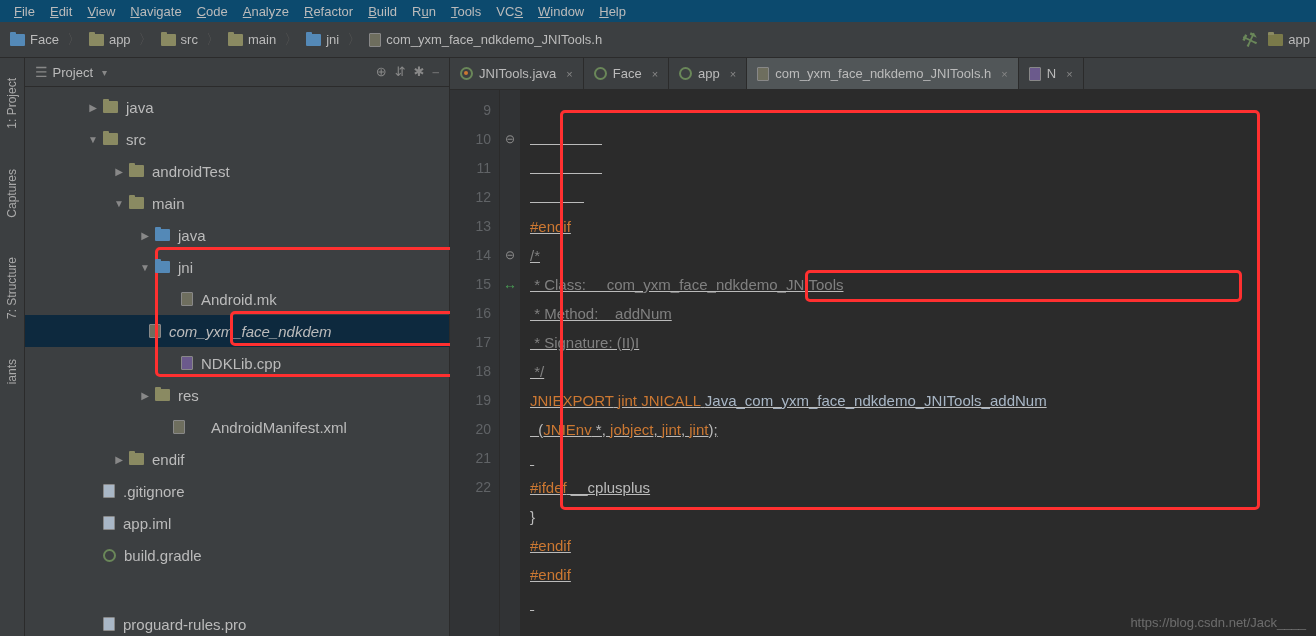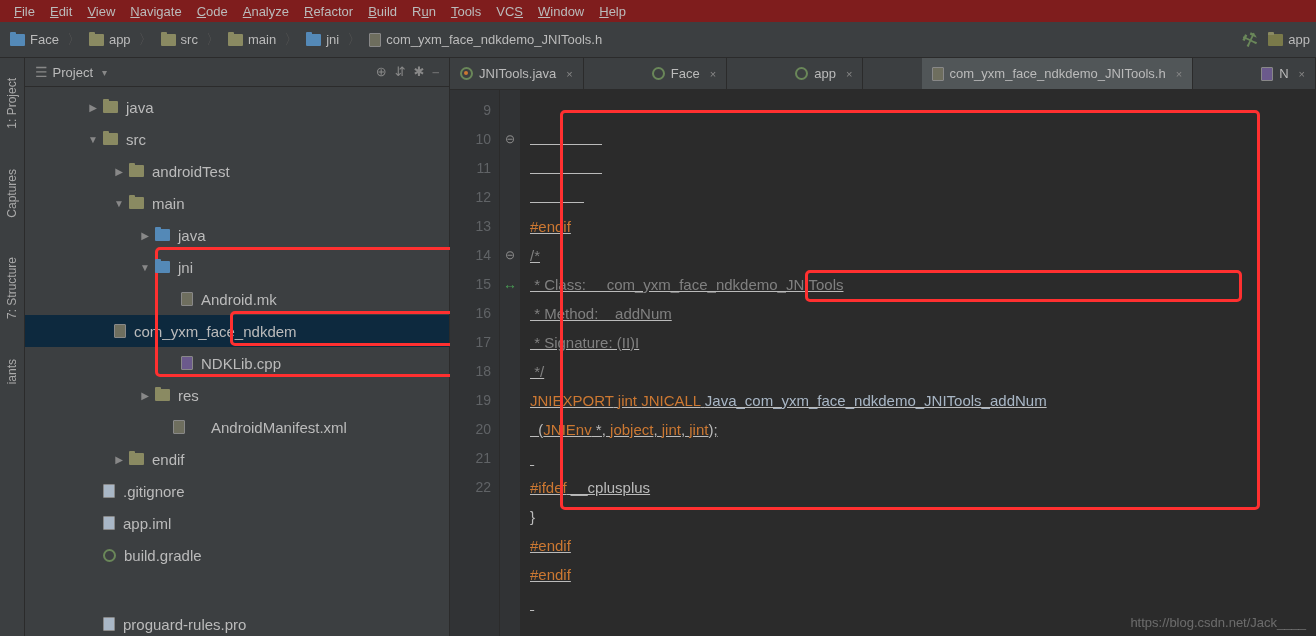--- a/index.html
+++ b/index.html
@@ -1,19 +1,19 @@
 <!DOCTYPE html>
 <html><head>
 <meta charset="utf-8">
 <style>
 * { box-sizing: border-box; margin: 0; padding: 0; font-family: "Segoe UI", Arial, sans-serif; }
 body { background: #3c3f41; color: #bbbbbb; width: 1316px; height: 636px; overflow: hidden; font-size: 13px; position: relative; }
 
 
-.menubar { display: flex; background: #7f1d1d; padding: 2px 8px; height: 22px; align-items: center; gap: 3px; }
+.menubar { display: flex; background: #0c4a6e; padding: 2px 8px; height: 22px; align-items: center; gap: 3px; }
 .menubar span { color: #bbbbbb; font-size: 13px; padding: 0 6px; }
 .menubar u { text-decoration: underline; }
 
 
 .breadcrumb { display: flex; align-items: center; background: #3c3f41; border-bottom: 1px solid #2b2b2b; padding: 6px 10px; height: 36px; gap: 6px; position: relative; }
 .breadcrumb .crumb { display: flex; align-items: center; gap: 5px; color: #bbbbbb; font-size: 13px; }
 .breadcrumb .sep { color: #555; margin: 0 2px; font-size: 14px; }
 .breadcrumb-right { position: absolute; right: 6px; display: flex; align-items: center; gap: 10px; }
 
 
@@ -30,21 +30,21 @@
 .project-header .dropdown { color: #888; font-size: 10px; margin-left: 4px; }
 .project-header .icons { display: flex; gap: 8px; color: #888; }
 .tree { padding: 4px 0; position: relative; }
 .tree-item { display: flex; align-items: center; height: 32px; color: #bbbbbb; font-size: 15px; white-space: nowrap; overflow: hidden; }
 .tree-item.selected { background: #0d293e; }
 .tree-arrow { width: 12px; text-align: center; color: #888; font-size: 10px; margin-right: 4px; }
 .red-box { border: 3px solid #ff3030; border-radius: 5px; position: absolute; pointer-events: none; }
 
 
 .editor-area { flex: 1; background: #2b2b2b; display: flex; flex-direction: column; position: relative; }
-.tabs { display: flex; background: #3c3f41; height: 32px; border-bottom: 1px solid #2b2b2b; justify-content: space-between; }
+.tabs { display: flex; background: #3c3f41; height: 32px; border-bottom: 1px solid #2b2b2b; }
 .tab { display: flex; align-items: center; padding: 0 10px; gap: 6px; color: #bbbbbb; font-size: 13px; border-right: 1px solid #2b2b2b; white-space: nowrap; }
 .tab.active { background: #515658; }
 .tab .close { color: #888; font-size: 11px; margin-left: 4px; }
 .code-area { display: flex; flex: 1; position: relative; }
 .gutter { width: 50px; background: #313335; color: #606366; text-align: right; padding: 6px 8px 0 0; font-family: Consolas, monospace; font-size: 14px; line-height: 29px; border-right: 1px solid #2b2b2b; }
 .gutter-icons { width: 20px; background: #313335; padding-top: 6px; font-family: monospace; line-height: 29px; font-size: 12px; text-align: center; color: #888; }
 .code { padding: 6px 10px 16px 10px; font-family: Consolas, "Courier New", monospace; font-size: 15px; line-height: 29px; white-space: pre; position: relative; text-decoration: underline; }
 .c-comment { color: #808080; }
 .c-keyword { color: #cc7832; }
 .c-type { color: #cc7832; }
@@ -181,21 +181,21 @@
         <div class="tree-item" style="padding-left: 114px;">
           <span class="tree-arrow">▼</span>
           <span class="i-folder blue" style="margin-right: 8px;"></span>
           <span>jni</span>
         </div>
         <div class="tree-item" style="padding-left: 140px;">
           <span class="tree-arrow"></span>
           <span class="i-file h" style="margin-right: 8px;"></span>
           <span>Android.mk</span>
         </div>
-        <div class="tree-item selected" style="padding-left: 73px;">
+        <div class="tree-item selected" style="padding-left: 108px; font-style: italic;">
           <span class="tree-arrow"></span>
           <span class="i-file h" style="margin-right: 8px;"></span>
           <span>com_yxm_face_ndkdem</span>
         </div>
         <div class="tree-item" style="padding-left: 140px;">
           <span class="tree-arrow"></span>
           <span class="i-file cpp" style="margin-right: 8px;"></span>
           <span>NDKLib.cpp</span>
         </div>
         <div class="tree-item" style="padding-left: 114px;">

